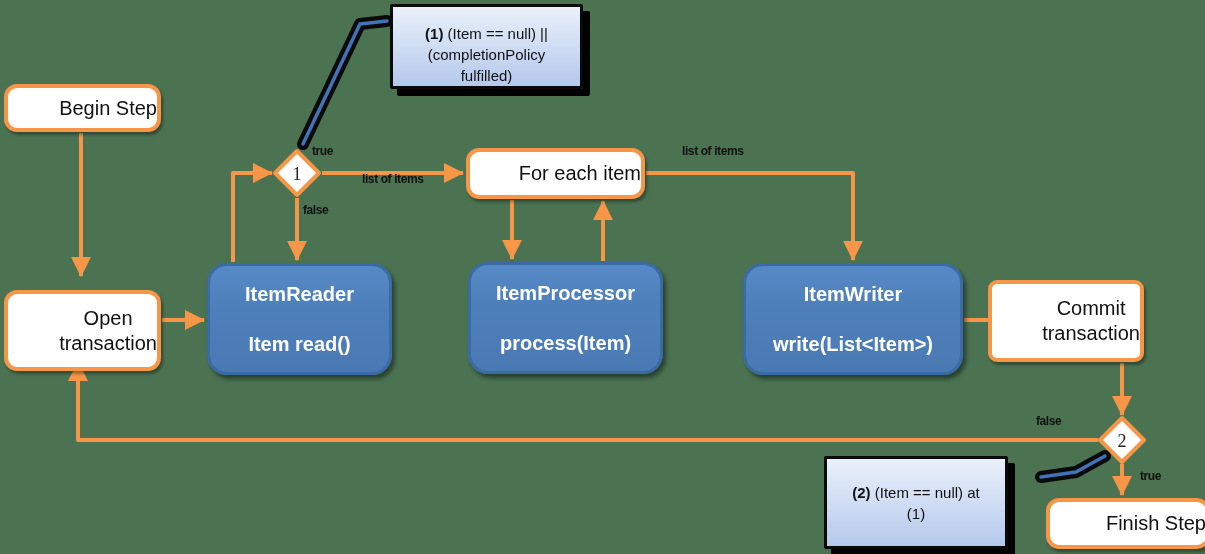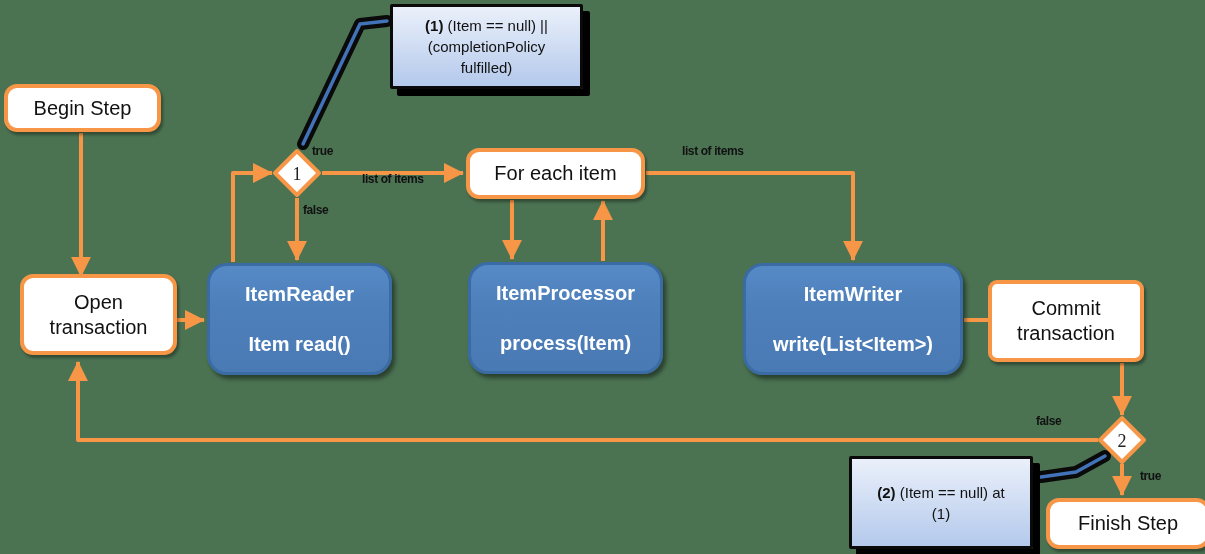--- a/index.html
+++ b/index.html
@@ -25,21 +25,21 @@
   .arrowhead { fill: var(--orange); stroke: none; }
   .callout-wire-outer { stroke: #0a0a0a; stroke-width: 12; fill: none; stroke-linecap: round; stroke-linejoin: round; }
   .callout-wire-inner { stroke: #4273b8; stroke-width: 3.5; fill: none; stroke-linecap: round; stroke-linejoin: round; }
   .diamond { fill: #ffffff; stroke: var(--orange); stroke-width: 4; stroke-linejoin: round; }
   .diamond-num { font-size: 18px; fill: #222; text-anchor: middle; font-family: "Liberation Serif", serif; }
 
   .node {
     position: absolute;
     display: flex;
     align-items: center;
-    justify-content: center;
+    justify-content: flex-end;
     text-align: center;
   }
   .white-node {
     background: #ffffff;
     border: 4px solid var(--orange);
     border-radius: 13px;
     color: var(--ink);
     font-size: 20px;
     line-height: 1.25;
     box-shadow: 2px 3px 3px rgba(0,0,0,0.35);
@@ -113,21 +113,21 @@
     <polygon class="diamond" points="297,151 319,173 297,195 275,173"></polygon>
     <text class="diamond-num" x="297" y="180">1</text>
     <polygon class="diamond" points="1122,418 1144,440 1122,462 1100,440"></polygon>
     <text class="diamond-num" x="1122" y="447">2</text>
   </svg>
 
   <div class="node white-node" style="left:4px; top:84px; width:157px; height:48px;">
     <span>Begin Step</span>
   </div>
 
-  <div class="node white-node" style="left:4px; top:274px; width:157px; height:81px;margin-left:16px;">
+  <div class="node white-node" style="left:4px; top:290px; width:157px; height:81px;">
     <span>
       <span>Open</span><br>
       <span>transaction</span>
     </span>
   </div>
 
   <div class="node blue-node" style="left:207px; top:263px; width:185px; height:112px;">
     <span>ItemReader</span>
     <span>Item read()</span>
   </div>
@@ -157,28 +157,28 @@
     <span>Finish Step</span>
   </div>
 
   <span class="edge-label" style="left:312px; top:144px;">true</span>
   <span class="edge-label" style="left:303px; top:203px;">false</span>
   <span class="edge-label" style="left:362px; top:172px;">list of items</span>
   <span class="edge-label" style="left:682px; top:144px;">list of items</span>
   <span class="edge-label" style="left:1036px; top:414px;">false</span>
   <span class="edge-label" style="left:1140px; top:469px;">true</span>
 
-  <div class="callout" style="left:390px; top:4px; width:193px; height:85px;">
+  <div class="callout" style="left:390px; top:4px; width:193px; height:85px;align-items:flex-end;">
     <div>
       <b>(1)</b><span> (Item == null)  ||</span><br>
       <span>(completionPolicy</span><br>
       <span>fulfilled)</span>
     </div>
   </div>
 
-  <div class="callout" style="left:849px; top:456px; width:184px; height:93px;">
+  <div class="callout" style="left:824px; top:456px; width:184px; height:93px;">
     <div>
       <b>(2)</b><span> (Item == null) at</span><br>
       <span>(1)</span>
     </div>
   </div>
 
 </div>
 
 </body></html>

